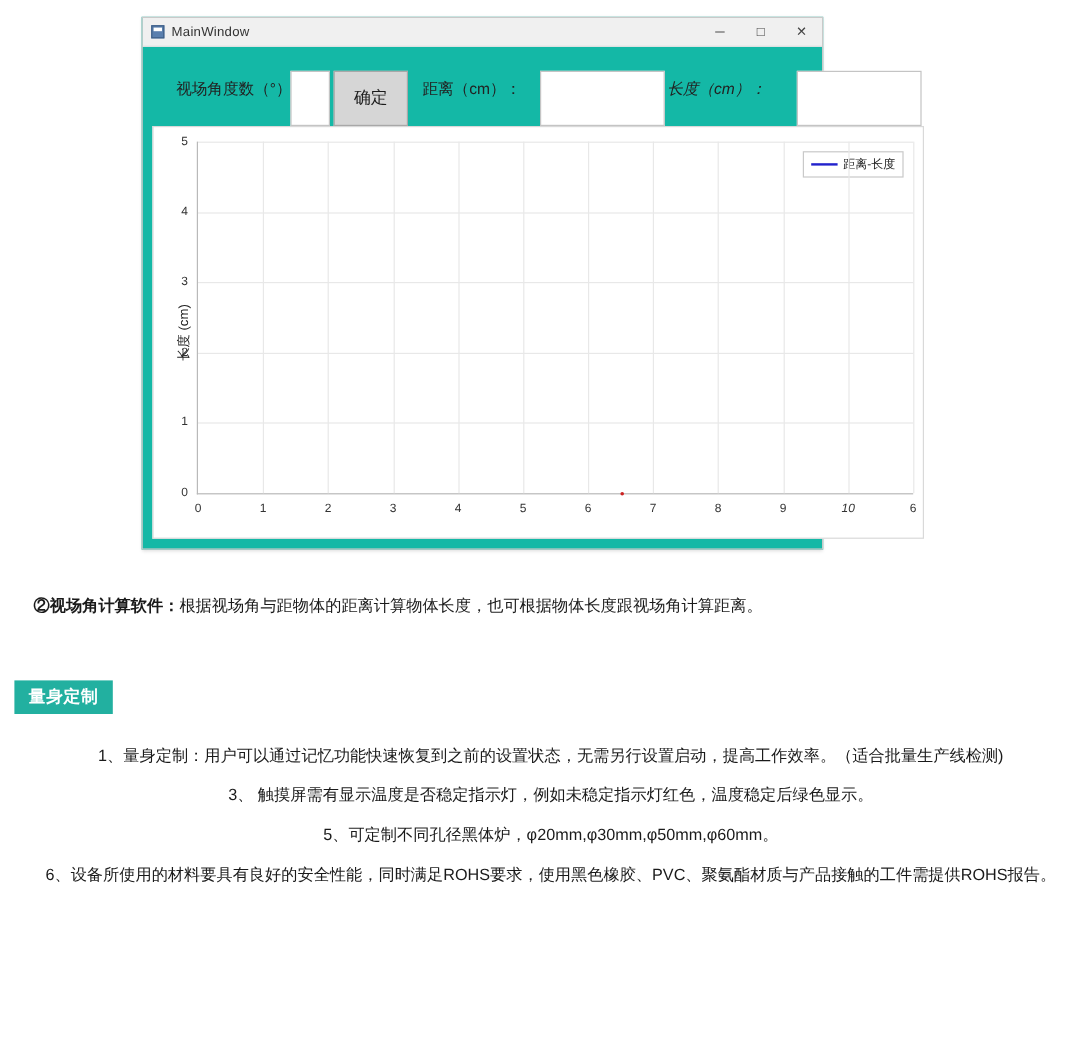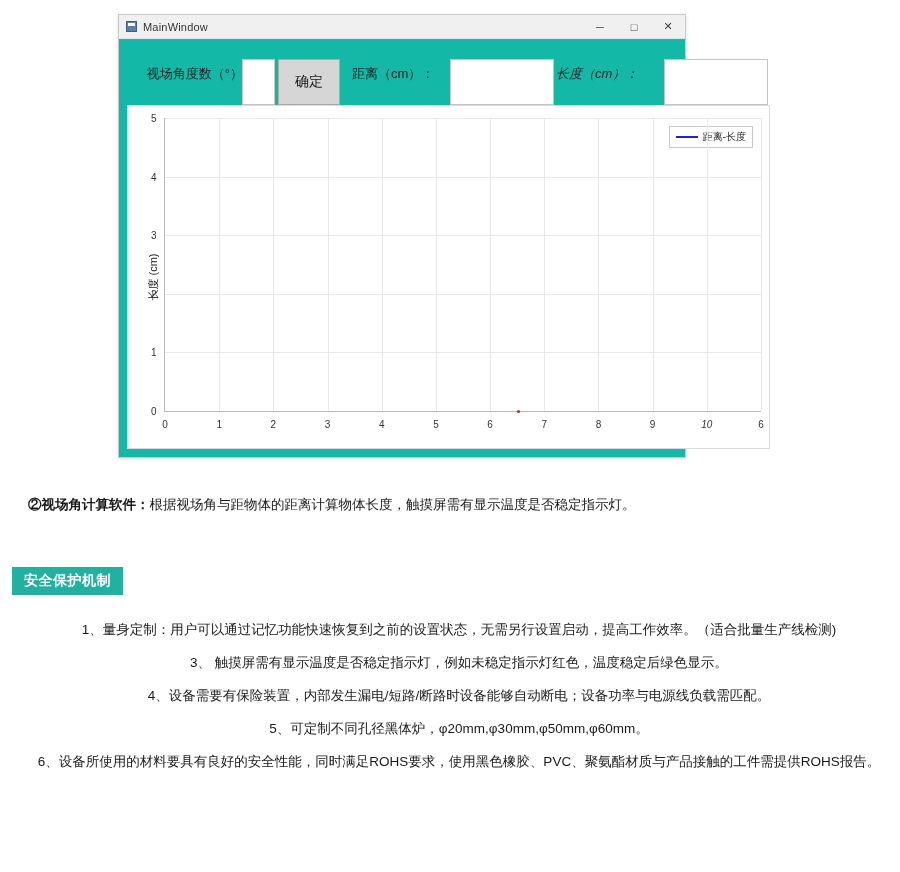--- a/index.html
+++ b/index.html
@@ -311,24 +311,23 @@
         <div class="gridline-h" style="top: 20%;"></div>
         <div class="ytick" style="top: 20%;">4</div>
         <div class="gridline-h" style="top: 0%;"></div>
         <div class="ytick" style="top: 0%;">5</div>
         <div class="data-dot" style="left: 59.0909%; top: 99.6%;"></div>
       </div>
   </div>
 </div>
 
 <div class="caption">
-  <b>②视场角计算软件：</b><span>根据视场角与距物体的距离计算物体长度，触摸屏需有显示温度是否稳定指示灯。</span>
+  <b>②视场角计算软件：</b><span>根据视场角与距物体的距离计算物体长度，也可根据物体长度跟视场角计算距离。</span>
 </div>
 
-<div class="badge">安全保护机制</div>
+<div class="badge">量身定制</div>
 
 <div class="features">
   <div class="feature">1、量身定制：用户可以通过记忆功能快速恢复到之前的设置状态，无需另行设置启动，提高工作效率。（适合批量生产线检测)</div>
   <div class="feature">3、 触摸屏需有显示温度是否稳定指示灯，例如未稳定指示灯红色，温度稳定后绿色显示。</div>
-  <div class="feature">4、设备需要有保险装置，内部发生漏电/短路/断路时设备能够自动断电；设备功率与电源线负载需匹配。</div>
   <div class="feature">5、可定制不同孔径黑体炉，φ20mm,φ30mm,φ50mm,φ60mm。</div>
   <div class="feature last">6、设备所使用的材料要具有良好的安全性能，同时满足ROHS要求，使用黑色橡胶、PVC、聚氨酯材质与产品接触的工件需提供ROHS报告。</div>
 </div>
 
 </body></html>

